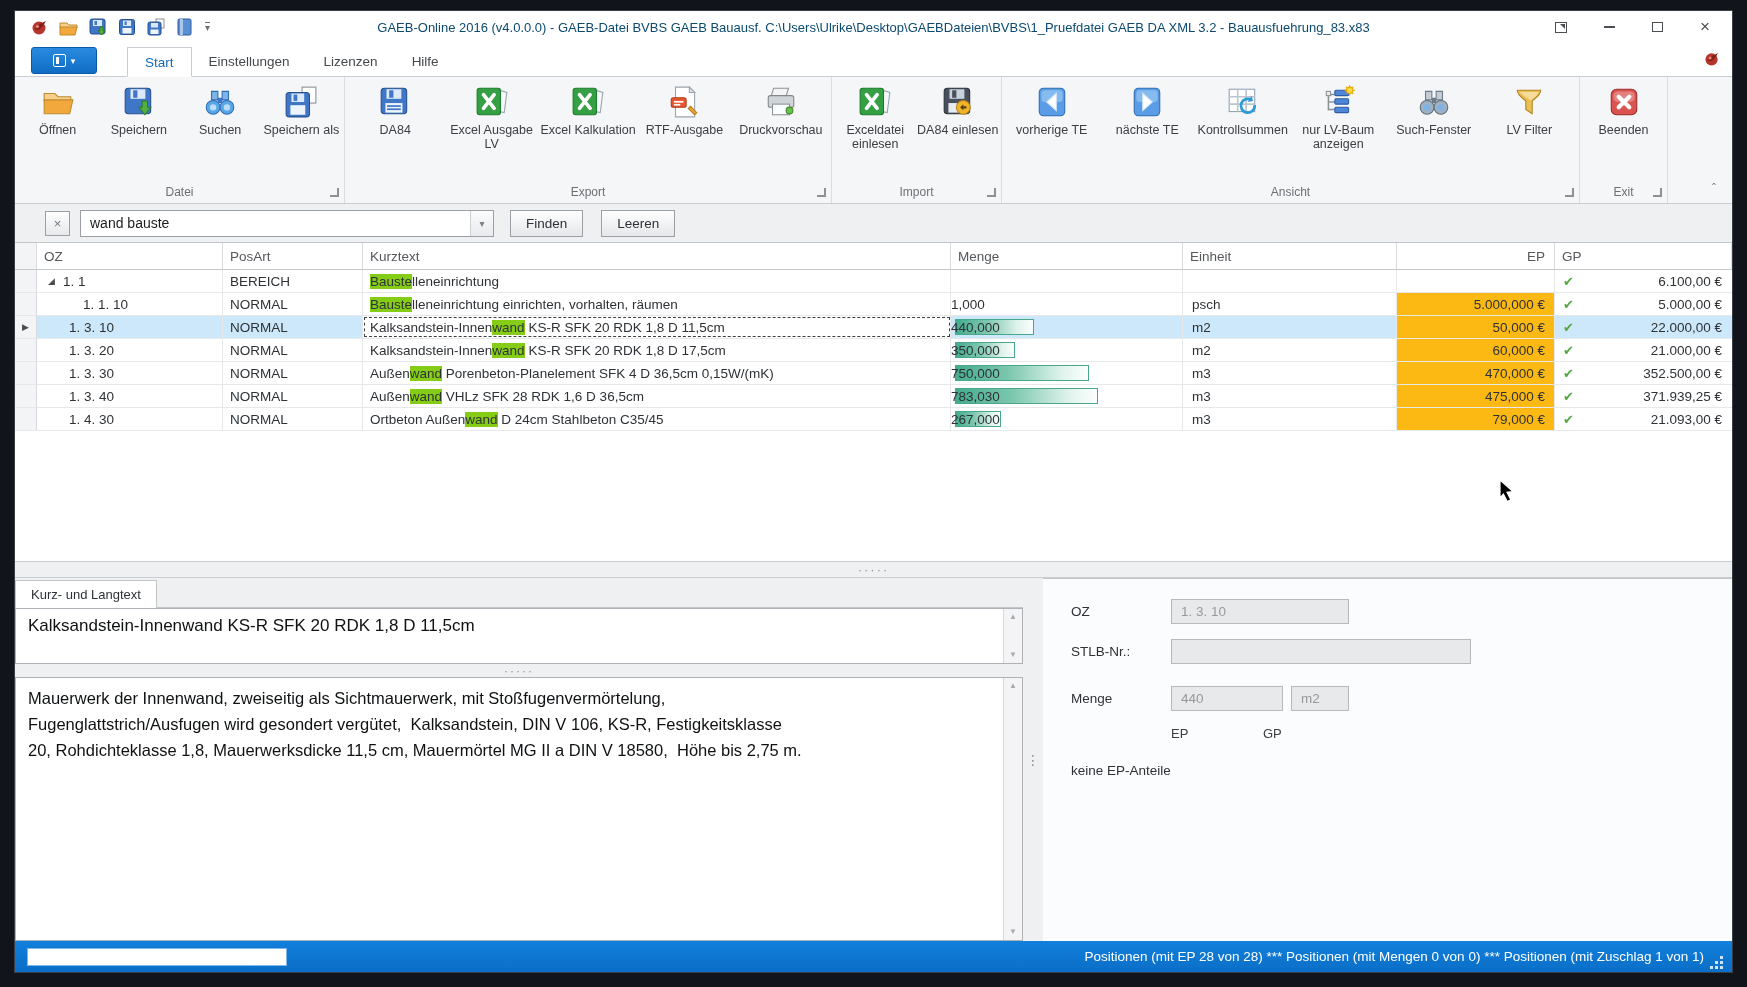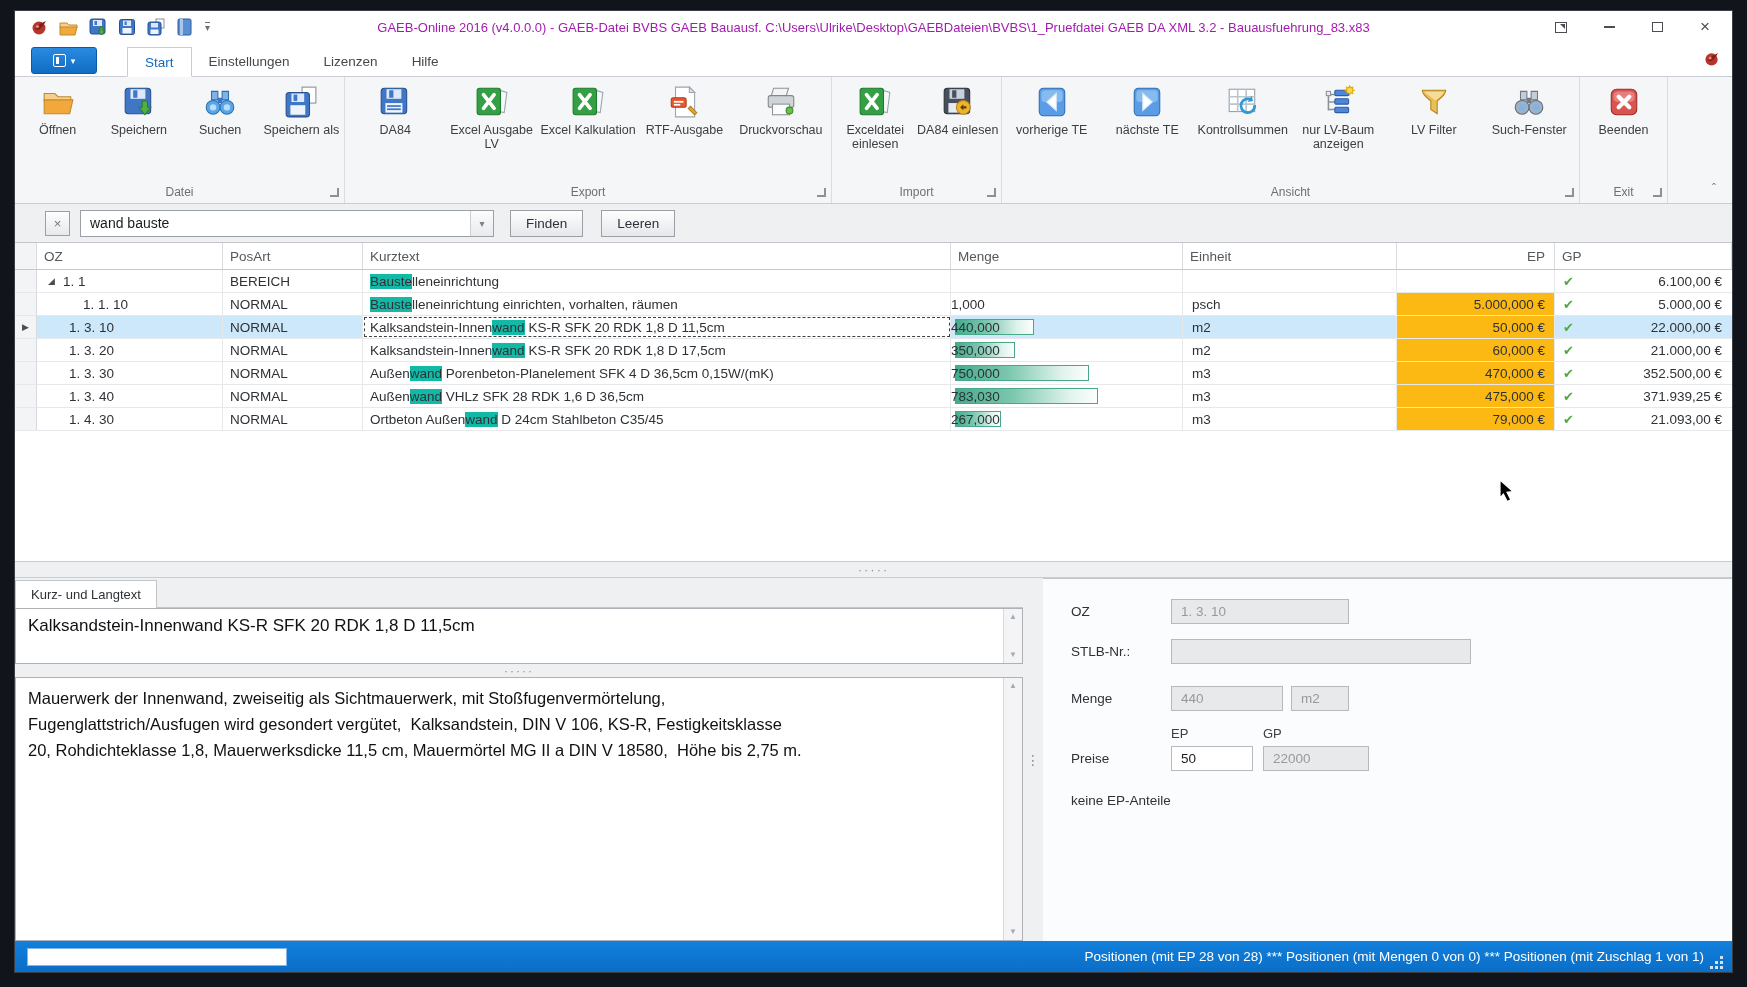--- a/index.html
+++ b/index.html
@@ -4,21 +4,21 @@
 <style>
   *{box-sizing:border-box;margin:0;padding:0}
   body{width:1747px;height:987px;background:#11141a;font-family:"Liberation Sans","DejaVu Sans",sans-serif;overflow:hidden;position:relative}
   .window{position:absolute;left:14px;top:10px;right:14px;bottom:14px;background:#fff;display:flex;flex-direction:column;border:1px solid #3a3f45}
 
   
   .titlebar{height:32px;position:relative;display:flex;align-items:center;background:#fff}
   .qat{display:flex;align-items:center;gap:11px;padding-left:16px;z-index:2}
   .qat svg{display:block}
   .qat-more{color:#6e7277;font-size:10px;border-top:1px solid #6e7277;line-height:9px;margin-left:2px;cursor:default}
-  .wtitle{position:absolute;left:0;right:0;top:9px;text-align:center;font-size:13px;color:#a21caf}
+  .wtitle{position:absolute;left:0;right:0;top:9px;text-align:center;font-size:13px;color:#0c4a6e}
   .winctl{margin-left:auto;display:flex;align-items:center;gap:26px;padding-right:16px;z-index:2}
   .wc{width:22px;height:18px;display:flex;align-items:center;justify-content:center;color:#4a4e53}
   .ico-min{width:11px;height:2px;background:#4a4e53}
   .ico-max{width:11px;height:10px;border:1.5px solid #4a4e53}
   .ico-full{width:12px;height:11px;border:1.5px solid #4a4e53;position:relative}
   .ico-full:after{content:"";position:absolute;right:1px;top:1px;width:0;height:0;border-left:5px solid transparent;border-top:5px solid #4a4e53}
   .ico-close{font-size:17px;line-height:16px;color:#4a4e53}
 
   
   .tabrow{height:33px;display:flex;align-items:flex-end;background:#fff;position:relative}
@@ -60,21 +60,21 @@
   .grow.sel{background:#cde8fa}
   .cg{width:22px;background:#f3f4f6;border-right:1px solid #d7d9dc;display:flex;align-items:center;justify-content:center;font-size:9px;color:#4a4d50;flex:none}
   .grow .cg{background:#f3f4f6}
   .coz{width:186px;padding-left:32px;display:flex;align-items:center;flex:none}
   .coz.root{padding-left:11px}
   .coz.deep{padding-left:46px}
   .expander{font-size:9px;color:#4a4d50;margin-right:8px}
   .cpos{width:140px;padding-left:7px;display:flex;align-items:center;flex:none}
   .ckz{width:588px;padding-left:7px;display:flex;align-items:center;white-space:pre;overflow:hidden;flex:none}
   .sel .ckz{outline:1px dashed #3c4043;outline-offset:-2px;background:#fff}
-  .hl{background:#14b8a6}
+  .hl{background:#84cc16}
   .cmg{width:232px;position:relative;display:flex;align-items:center;padding-right:9px;flex:none}
   .cmg .bar{position:absolute;left:4px;top:3px;bottom:3px;border:1px solid #49a88c;background:linear-gradient(90deg,#45ab8d 0%,#7cc7ae 40%,#dff3ec 80%,#fcfefd 100%)}
   .cmg span{position:relative;z-index:1}
   .cun{width:214px;padding-left:9px;display:flex;align-items:center;flex:none}
   .cep{width:158px;display:flex;align-items:center;justify-content:flex-end;padding-right:9px;flex:none}
   .cep.filled{background:#fdb913}
   .cgp{flex:1;display:flex;align-items:center;justify-content:space-between;padding:0 10px 0 8px}
   .chk{color:#53a93f;font-size:13px}
   .coz,.cpos,.ckz,.cmg,.cun,.cep{border-right:1px solid #e6e8ea}
 
@@ -380,35 +380,35 @@
               <rect x="13" y="5" width="13" height="5" rx="1" fill="#4f86d8" stroke="#2c5ea8"></rect>
               <rect x="13" y="13" width="13" height="5" rx="1" fill="#4f86d8" stroke="#2c5ea8"></rect>
               <rect x="13" y="21" width="13" height="5" rx="1" fill="#4f86d8" stroke="#2c5ea8"></rect>
               <circle cx="27" cy="5" r="3" fill="#ffd83d" stroke="#e3a800"></circle>
               <path d="M27 0v2M27 8v2M22 5h2M30 5h2M23.5 1.5l1.4 1.4M29.1 7.1l1.4 1.4M30.5 1.5l-1.4 1.4" stroke="#e3a800"></path>
             </svg>
           <span>nur LV-Baum anzeigen</span>
         </div>
         <div class="rbtn">
           <svg viewBox="0 0 32 32">
-              <path d="M5 5h22c0 5-6 8-8 10v12l-6-4V15C11 13 5 10 5 5z" fill="#eabf56" stroke="#b5831e"></path>
-              <path d="M7 6.5h18c-1 3.5-5 6-7.5 8" fill="#f6dc9a" stroke="none"></path>
-            </svg>
-          <span>LV Filter</span>
-        </div>
-        <div class="rbtn">
-          <svg viewBox="0 0 32 32">
               <path d="M8 6h6v8H8zM18 6h6v8h-6z" fill="#c4cdd6" stroke="#6e7a86"></path>
               <circle cx="9.5" cy="21" r="6.5" fill="#9fb2c4" stroke="#5d6b79"></circle>
               <circle cx="22.5" cy="21" r="6.5" fill="#9fb2c4" stroke="#5d6b79"></circle>
               <circle cx="9.5" cy="21" r="3" fill="#7fb3e8"></circle>
               <circle cx="22.5" cy="21" r="3" fill="#7fb3e8"></circle>
               <rect x="14" y="12" width="4" height="5" fill="#6e7a86"></rect>
             </svg>
           <span>Such-Fenster</span>
+        </div>
+        <div class="rbtn">
+          <svg viewBox="0 0 32 32">
+              <path d="M5 5h22c0 5-6 8-8 10v12l-6-4V15C11 13 5 10 5 5z" fill="#eabf56" stroke="#b5831e"></path>
+              <path d="M7 6.5h18c-1 3.5-5 6-7.5 8" fill="#f6dc9a" stroke="none"></path>
+            </svg>
+          <span>LV Filter</span>
         </div>
       </div>
       <div class="gfoot">
           <span>Ansicht</span>
           <span class="launcher"></span>
         </div>
     </div>
 
     <div class="rgroup g-exit">
       <div class="rbtns">
@@ -631,25 +631,20 @@
           </div>
           <div class="frow" style="margin-top:22px">
             <span class="flabel">Menge</span>
             <input class="inp mg-in" disabled="" value="440" style="">
             <input class="inp un-in" disabled="" value="m2" style="">
           </div>
           <div class="colheads">
             <span class="c1">EP</span>
             <span>GP</span>
           </div>
-          <div class="frow">
-            <span class="flabel">Preise</span>
-            <input class="inp white p1" value="50" style="">
-            <input class="inp p2" disabled="" value="22000" style="">
-          </div>
           <div class="note">keine EP-Anteile</div>
         </div>
       </div>
     </div>
   </div>
 
   <div class="status">
     <div class="sbox"></div>
     <div class="stext">Positionen (mit EP 28 von 28) *** Positionen (mit Mengen 0 von 0) *** Positionen (mit Zuschlag 1 von 1)</div>
     <span class="grip"></span>

